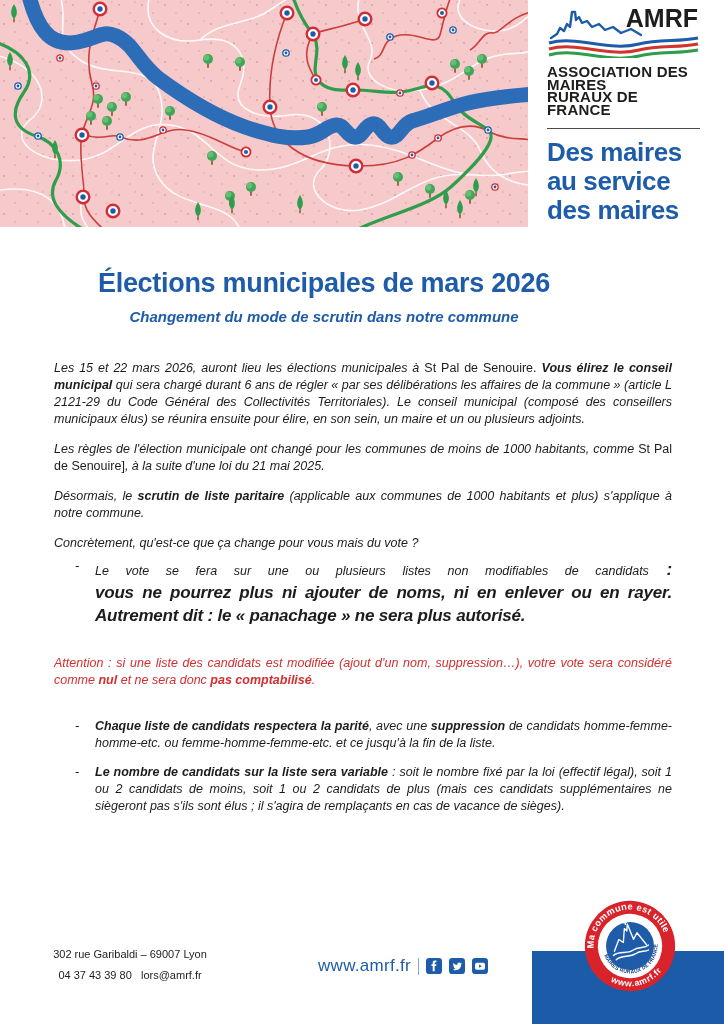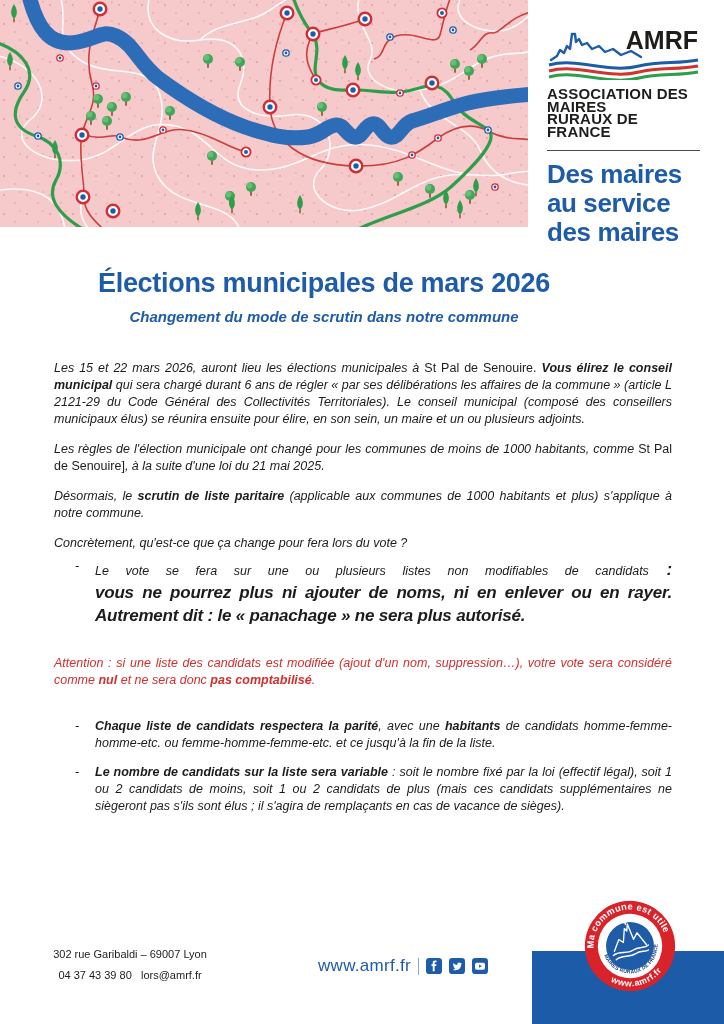--- a/index.html
+++ b/index.html
@@ -2,21 +2,21 @@
 <html><head>
 <meta charset="utf-8">
 <style>
   html,body{margin:0;padding:0;}
   body{
     width:724px;height:1024px;position:relative;background:#ffffff;
     font-family:"Liberation Sans",sans-serif;color:#1c1c1c;overflow:hidden;
   }
   
   .map{position:absolute;left:0;top:0;width:528px;height:227px;}
-  .brand{position:absolute;left:547px;top:22px;width:158px;}
+  .brand{position:absolute;left:547px;top:0;width:158px;}
   .brand .org{margin-top:4px;font-size:15px;font-weight:bold;line-height:12.5px;
     color:#1d1d1b;letter-spacing:.2px;}
   .brand .divider{margin-top:12px;border-top:1px solid #4a4a4a;width:153px;}
   .brand .tagline{margin-top:9px;font-size:26px;font-weight:bold;line-height:29px;
     color:#1e5ca9;letter-spacing:-.4px;}
   
   .heading{position:absolute;left:0;top:268px;width:648px;text-align:center;}
   .heading .title{font-size:27px;font-weight:bold;color:#1e5ca9;letter-spacing:-.3px;}
   .heading .subtitle{margin-top:9px;font-size:15px;font-weight:bold;font-style:italic;color:#1e5ca9;}
   
@@ -206,36 +206,36 @@
 </div>
 
 <div class="doc">
 
   <p><span>Les 15 et 22 mars 2026, auront lieu les élections municipales à </span><span class="upright">St Pal de Senouire</span><span class="upright">. </span><span class="bold">Vous élirez le conseil municipal</span><span> qui sera chargé durant 6 ans de régler « par ses délibérations les affaires de la commune » (article L 2121-29 du Code Général des Collectivités Territoriales). Le conseil municipal (composé des conseillers municipaux élus) se réunira ensuite pour élire, en son sein, un maire et un ou plusieurs adjoints.</span></p>
 
   <p><span>Les règles de l'élection municipale ont changé pour les communes de moins de 1000 habitants, comme </span><span class="upright">St Pal de Senouire]</span><span>, à la suite d'une loi du 21 mai 2025.</span></p>
 
   <p><span>Désormais, le </span><span class="bold">scrutin de liste paritaire</span><span> (applicable aux communes de 1000 habitants et plus) s'applique à notre commune.</span></p>
 
-  <p class="q">Concrètement, qu'est-ce que ça change pour fera lors du vote ?</p>
+  <p class="q">Concrètement, qu'est-ce que ça change pour vous mais du vote ?</p>
 
   <div class="bullet bullet-first">
     <div class="dash">-</div>
     <div class="b-content">
       <div class="line-just"><span>Le vote se fera sur une ou plusieurs listes non modifiables de candidats</span><span class="big"> :</span></div>
       <div class="big emph-block">vous ne pourrez plus ni ajouter de noms, ni en enlever ou en rayer. Autrement dit : le « panachage » ne sera plus autorisé.</div>
     </div>
   </div>
 
   <p class="attention"><span class="label">Attention</span><span> :  si une liste des candidats est modifiée (ajout d'un nom, suppression…), votre vote sera considéré comme </span><span class="bold">nul</span><span> et ne sera donc </span><span class="bold">pas comptabilisé</span><span>.</span></p>
 
   <div class="bullets-group">
     <div class="bullet">
       <div class="dash">-</div>
-      <div class="b-content"><span class="bold">Chaque liste de candidats respectera la parité</span><span>, avec une </span><span class="bold">habitants</span><span> de candidats homme-femme-homme-etc. ou femme-homme-femme-etc. et ce jusqu'à la fin de la liste.</span></div>
+      <div class="b-content"><span class="bold">Chaque liste de candidats respectera la parité</span><span>, avec une </span><span class="bold">suppression</span><span> de candidats homme-femme-homme-etc. ou femme-homme-femme-etc. et ce jusqu'à la fin de la liste.</span></div>
     </div>
     <div class="bullet">
       <div class="dash">-</div>
       <div class="b-content"><span class="bold">Le nombre de candidats sur la liste sera variable</span><span> : soit le nombre fixé par la loi (effectif légal), soit 1 ou 2 candidats de moins, soit 1 ou 2 candidats de plus (mais ces candidats supplémentaires ne siègeront pas s'ils sont élus ; il s'agira de remplaçants en cas de vacance de sièges).</span></div>
     </div>
   </div>
 </div>
 
 <div class="footer-left">
   <div>302 rue Garibaldi – 69007 Lyon</div>

